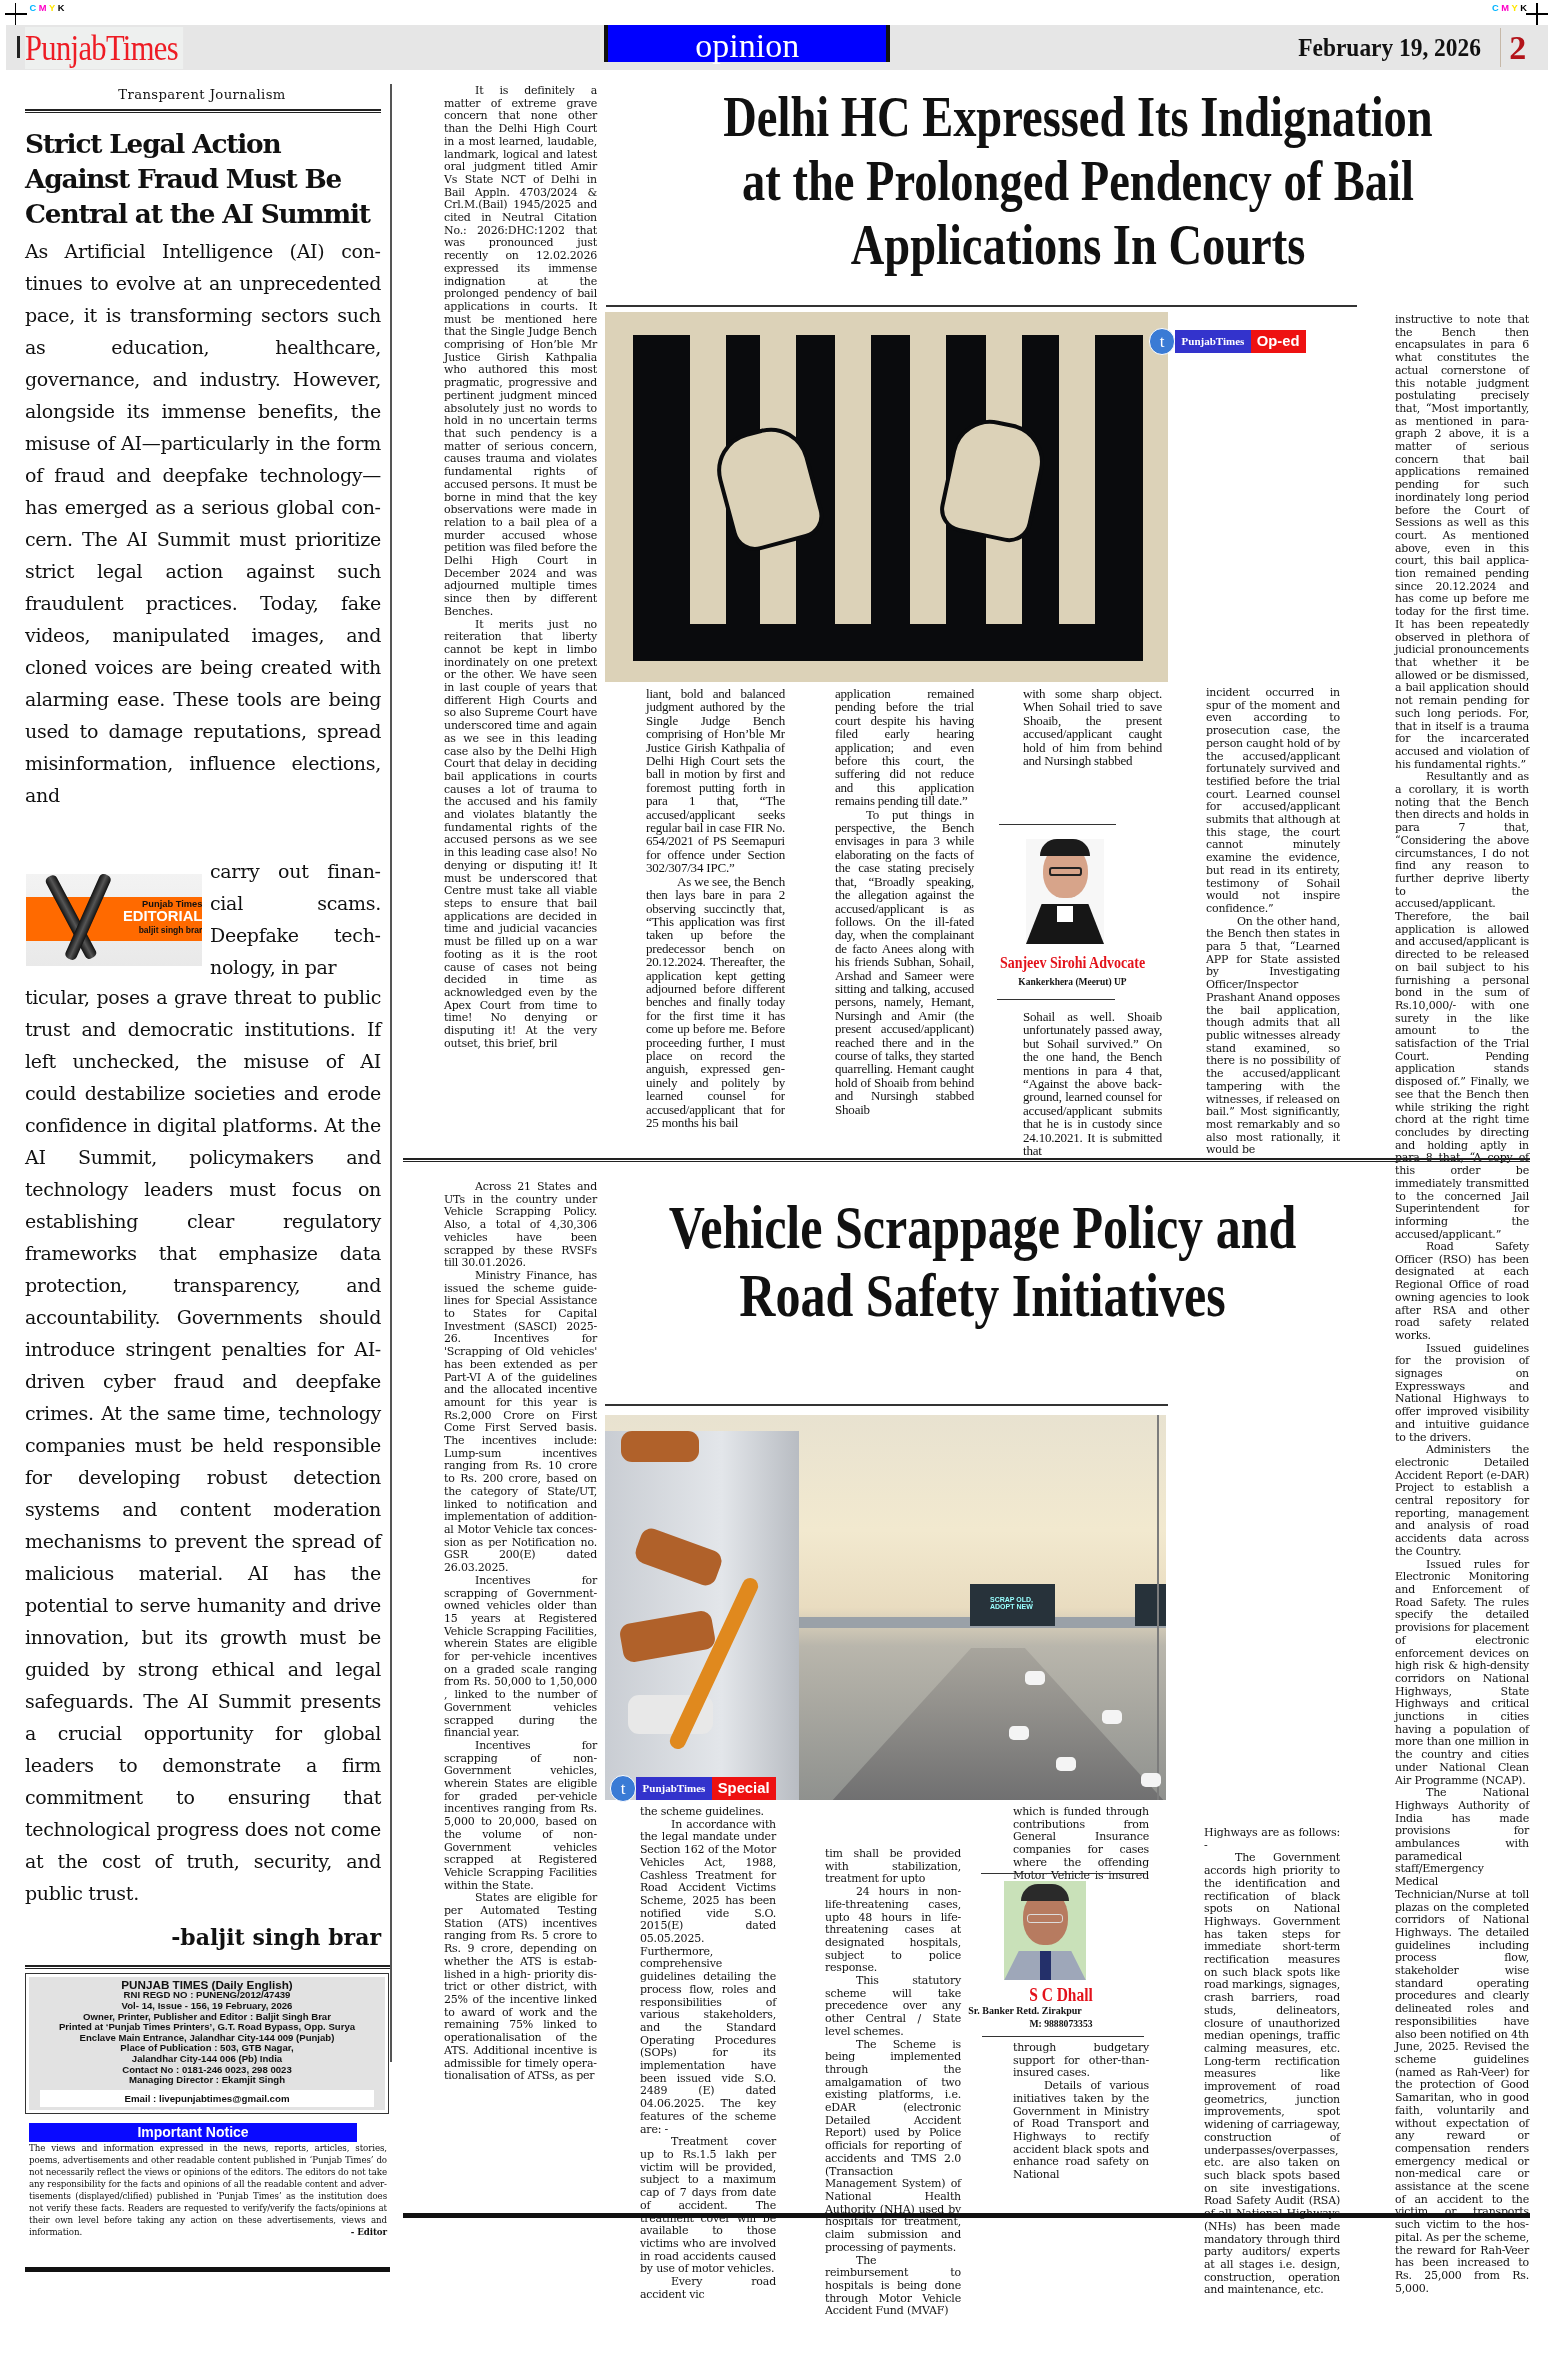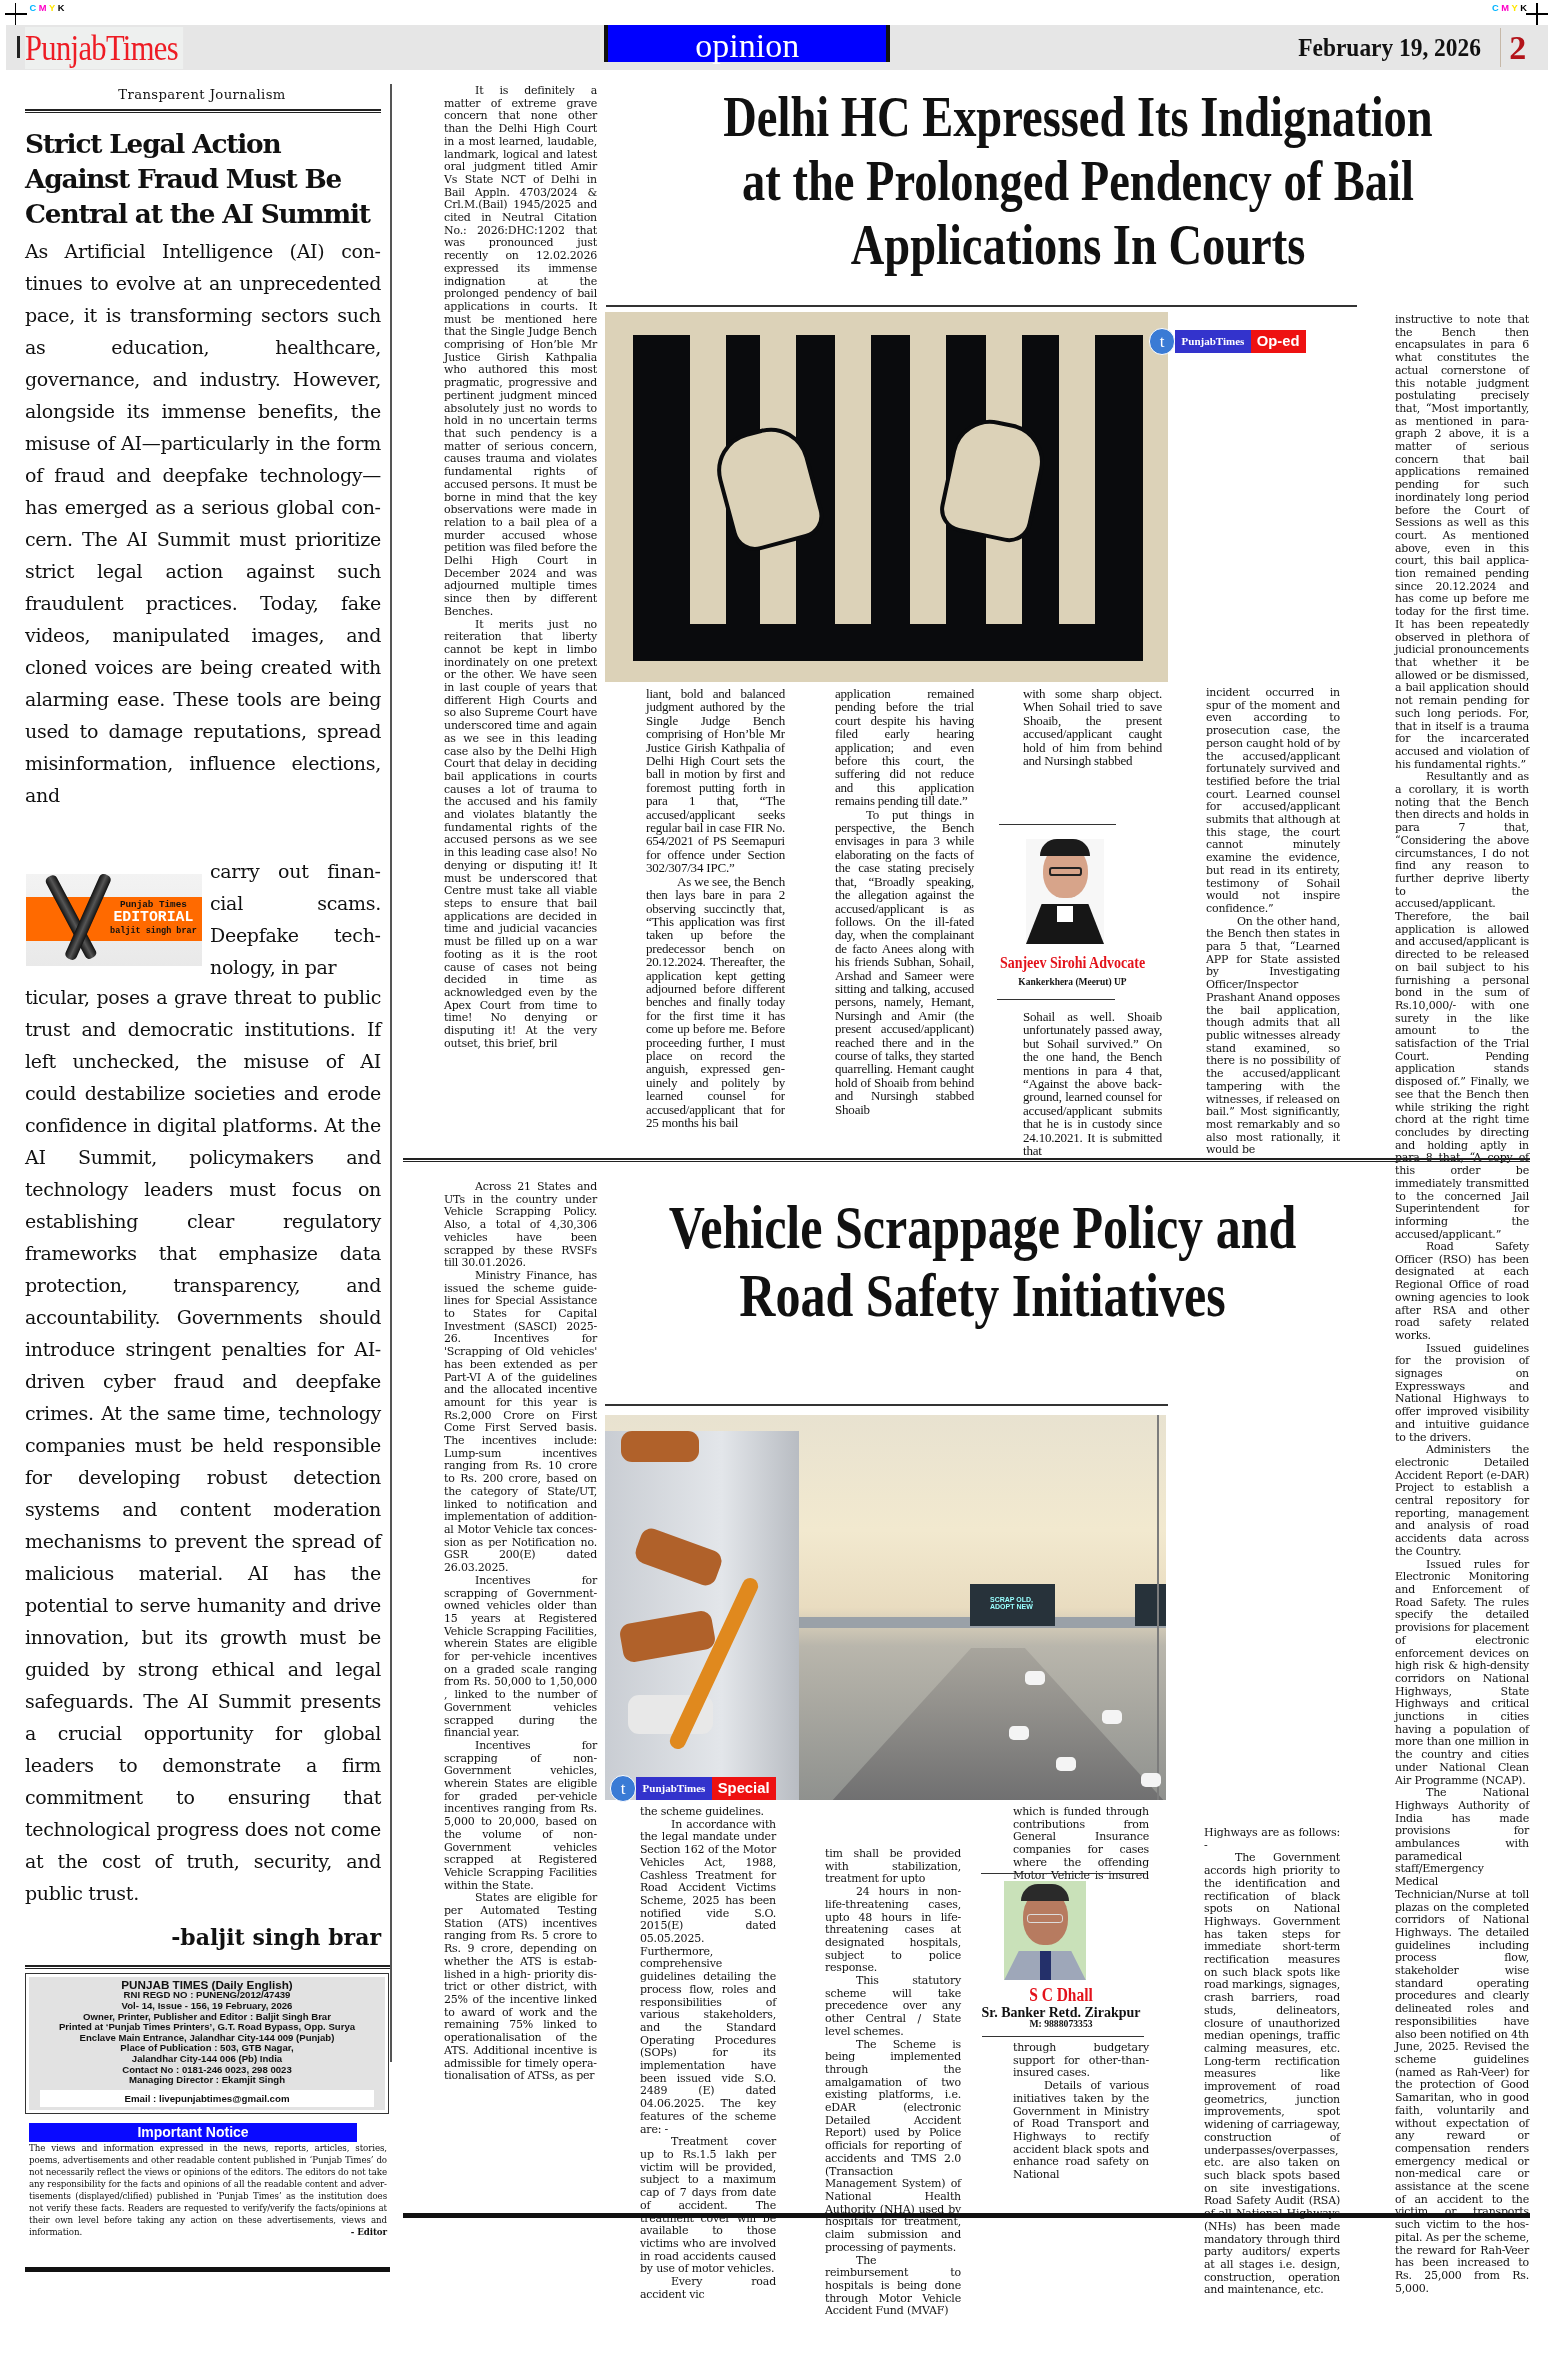--- a/index.html
+++ b/index.html
@@ -25,21 +25,21 @@
            font-family: "Liberation Serif", serif; font-weight: bold; font-size: 34px; color: #b3141a; }
 
   
   .tagline { position: absolute; left: 25px; top: 87px; width: 354px; text-align: center; font-size: 13.2px; letter-spacing: 0.4px; }
   .double-rule { position: absolute; height: 3.9px; border-top: 2.3px solid #222; border-bottom: 0.8px solid #222; }
   .ed-title { position: absolute; left: 25px; top: 126px; width: 358px; font-family: "DejaVu Serif", serif; font-weight: bold; font-size: 26.4px; line-height: 35px; letter-spacing: -1.2px; }
   .ed-body { position: absolute; left: 25px; width: 356px; font-family: "DejaVu Serif", serif; font-size: 19px; line-height: 32px; text-align: justify; hyphens: manual; letter-spacing: -0.3px; }
   .ed-badge { position: absolute; left: 26.4px; top: 874px; width: 176px; height: 92px; background: linear-gradient(180deg,#f3f3f3,#e9e9e9); overflow: hidden; }
   .ed-badge .band { position: absolute; left: 0; top: 23px; width: 176px; height: 44px; background: #ff6a00; }
   .ed-badge .pen { position: absolute; width: 12.4px; height: 92px; background: linear-gradient(90deg,#111,#555,#111); border-radius: 4.7px; }
-  .ed-badge .txt { position: absolute; left: 78px; top: 25px; width: 98px; text-align: center; font-family: Liberation Mono, monospace; color: #111; }
+  .ed-badge .txt { position: absolute; left: 78px; top: 25px; width: 98px; text-align: right; font-family: Liberation Sans, sans-serif; color: #111; }
   .ed-badge .t1 { font-size: 9.3px; font-weight: bold; }
   .ed-badge .t2 { font-size: 14.8px; font-weight: bold; color: #fff; line-height: 15.5px; }
   .ed-badge .t3 { font-size: 8.5px; font-weight: bold; }
   .signature { position: absolute; left: 25px; top: 1924px; width: 356px; text-align: right; font-weight: bold; font-size: 22px; }
 
   
   .imprint { position: absolute; left: 25px; top: 1973px; width: 364px; height: 141px; border: 0.8px solid #333; padding: 3.1px; }
   .imprint-inner { background: #e2e2e2; width: 100%; height: 100%; text-align: center; font-family: "Liberation Sans", sans-serif; font-weight: bold; color: #111; padding-top: 1.6px; }
   .imprint .l0 { font-size: 11.7px; line-height: 11.7px; }
   .imprint .ln { font-size: 9.6px; line-height: 10.6px; }
@@ -281,21 +281,21 @@
 <div class="hrule" style="left:981px; top:1873px; width:163px; height:0.8px;"></div>
 
 <div class="portrait" style="left:1004px; top:1881px; width:82px; height:99px; background:#c9e1b9;">
   <div style="position:absolute; left:18.7px; top:7.8px; width:45px; height:56px; border-radius:50% 50% 45% 45%; background:#b77b60;"></div>
   <div style="position:absolute; left:17px; top:3.1px; width:48px; height:17px; border-radius:23px 23px 0 0; background:#2a2a2a;"></div>
   <div style="position:absolute; left:23px; top:33px; width:36px; height:9.3px; border:1.6px solid #ddd; border-radius:3.1px;"></div>
   <div style="position:absolute; left:0; top:70px; width:82px; height:29.5px; background:#9ea7b9; clip-path:polygon(18% 0,82% 0,100% 100%,0 100%);"></div>
   <div style="position:absolute; left:36px; top:70px; width:11px; height:29.5px; background:#24306a;"></div>
 </div>
 <div class="author-name" style="left:973px; top:1985px; width:176px; font-size:18px; transform:scaleX(0.86);">S C Dhall</div>
-<div class="author-sub" style="left:973px; top:2005px; width:176px; font-size:14px;">Sr. Banker Retd. Zirakpur</div>
+<div class="author-sub" style="left:937px; top:2005px; width:176px; font-size:10px;">Sr. Banker Retd. Zirakpur</div>
 <div class="author-sub" style="left:973px; top:2018px; width:176px; font-size:9.7px;">M: 9888073353</div>
 <div class="hrule" style="left:982px; top:2036px; width:162px; height:0.8px;"></div>
 
 <div class="col" style="left:973px; top:2042px; width:176px;">
   <p class="noin">through budgetary support for other-than-insured cases.</p>
   <p>Details of various initia­tives taken by the Government in Ministry of Road Transport and Highways to rectify accident black spots and enhance road safety on National</p>
 </div>
 <div class="col" style="left:1164px; top:1827px; width:176px;">
   <p class="noin">Highways are as follows: -</p>
   <p>The Government accords high priority to the identification and rectifica­tion of black spots on National Highways. Government has taken steps for immediate short-term rectification measures on such black spots like road markings, signages, crash barriers, road studs, delin­eators, closure of unautho­rized median openings, traf­fic calming measures, etc. Long-term rectification measures like improvement of road geometrics, junction improvements, spot widen­ing of carriageway, construc­tion of underpasses/over­passes, etc. are also taken on such black spots based on site investigations. Road Safety Audit (RSA) of all National Highways (NHs) has been made mandatory through third party audi­tors/ experts at all stages i.e. design, construction, opera­tion and maintenance, etc.</p>

